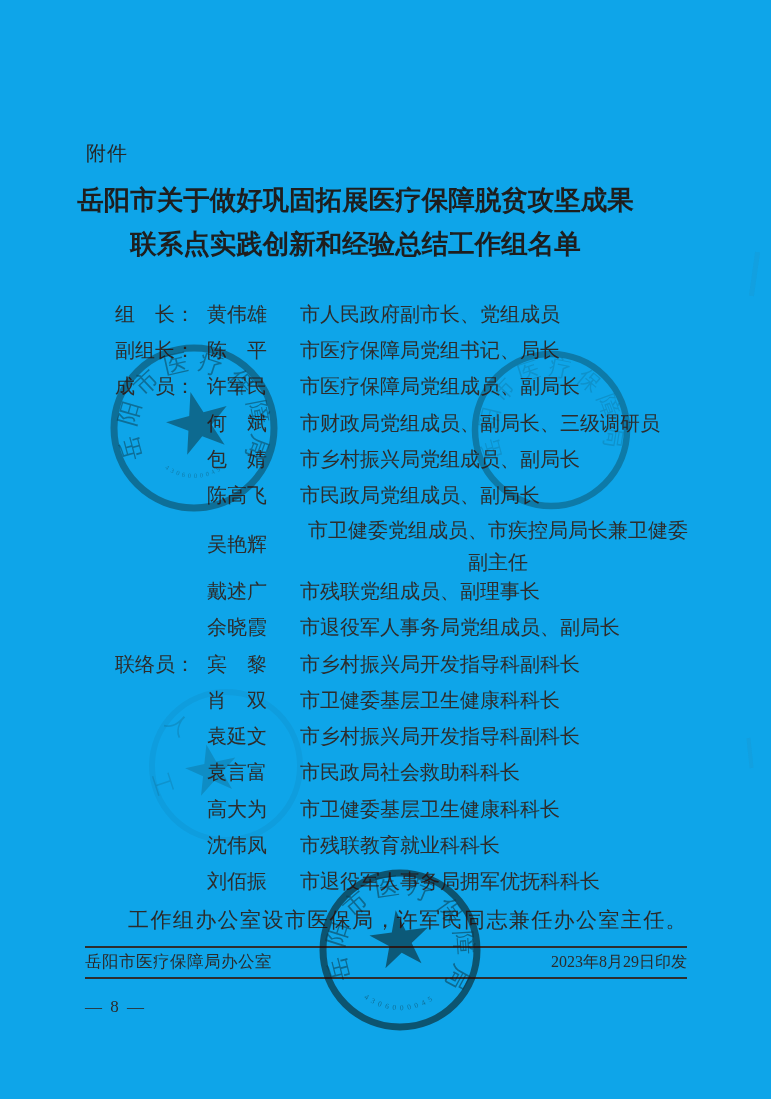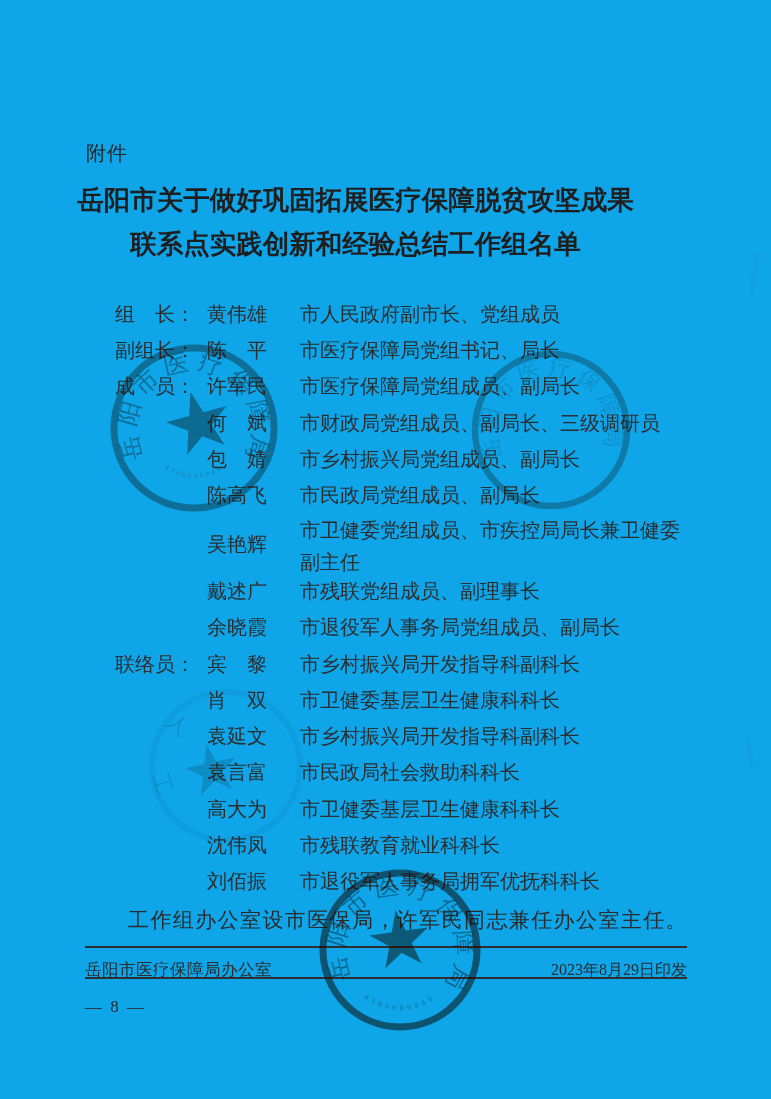--- a/index.html
+++ b/index.html
@@ -20,32 +20,32 @@
     position:absolute;left:0;top:178px;width:711px;
     text-align:center;font-weight:700;color:#1e1e1e;
     font-size:26.5px;line-height:44px;letter-spacing:0px;
   }
   .roster{position:absolute;left:0;top:0;width:771px;height:1099px;}
   .row{position:absolute;left:0;width:771px;height:24px;font-size:20px;line-height:24px;}
   .row .role{position:absolute;left:115px;top:0;width:84px;white-space:nowrap;}
   .row .pname{position:absolute;left:207px;top:0;width:66px;white-space:nowrap;}
   .row .pdesc{position:absolute;left:300px;top:0;width:396px;line-height:24px;}
   .row-multi{height:64px;}
-  .row-multi .pdesc{line-height:31.5px;}
+  .row-multi .pdesc{line-height:31.5px;text-align:center;}
   .row-multi .pname{top:17px;}
   .closing{
     position:absolute;left:128px;top:908px;width:580px;
     font-size:21px;line-height:24px;letter-spacing:1.4px;color:#2b2b2b;
   }
   .rule{position:absolute;left:85px;width:602px;height:0;border-top:2px solid #2e2e2e;}
   .rule-top{top:946px;}
   .rule-bottom{top:977px;}
   .footer-row{
     position:absolute;left:85px;top:949px;width:602px;height:26px;
-    display:flex;justify-content:space-between;align-items:center;margin-top:8px;
+    display:flex;justify-content:space-between;align-items:center;
   }
   .footer-issuer{font-size:16.5px;letter-spacing:0.5px;color:#2b2b2b;}
   .footer-date{font-size:16px;letter-spacing:0px;color:#2b2b2b;}
   .page-number{
     position:absolute;left:85px;top:997px;
     font-size:17px;letter-spacing:2px;color:#2b2b2b;
   }
   .seals{
     position:absolute;left:0;top:0;pointer-events:none;
     mix-blend-mode:multiply;

